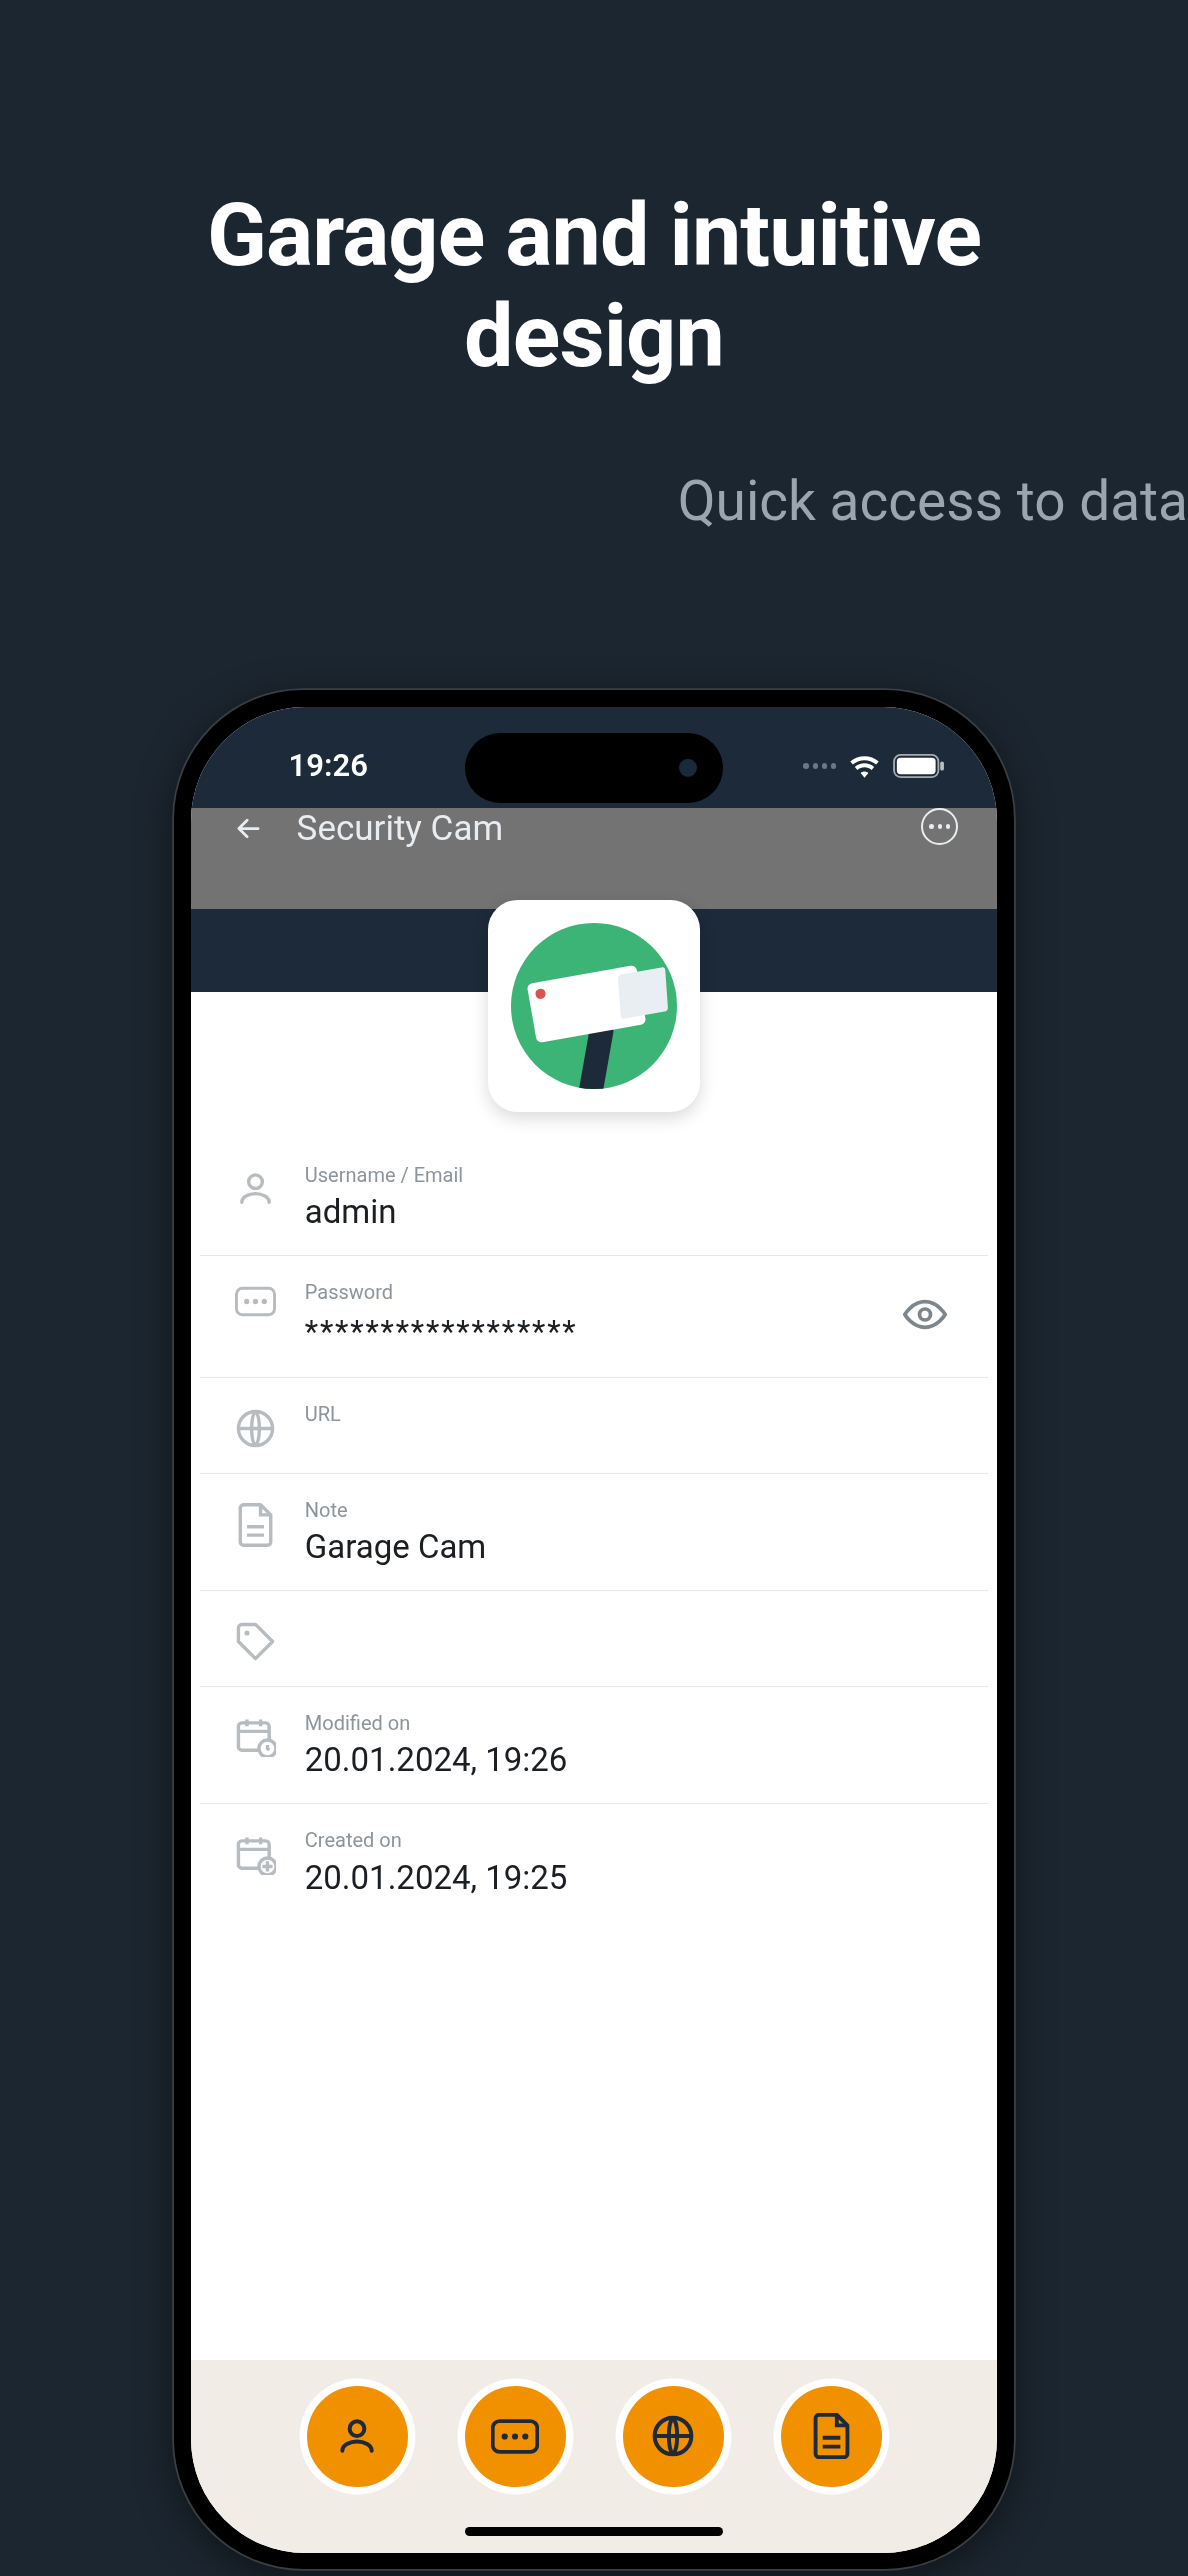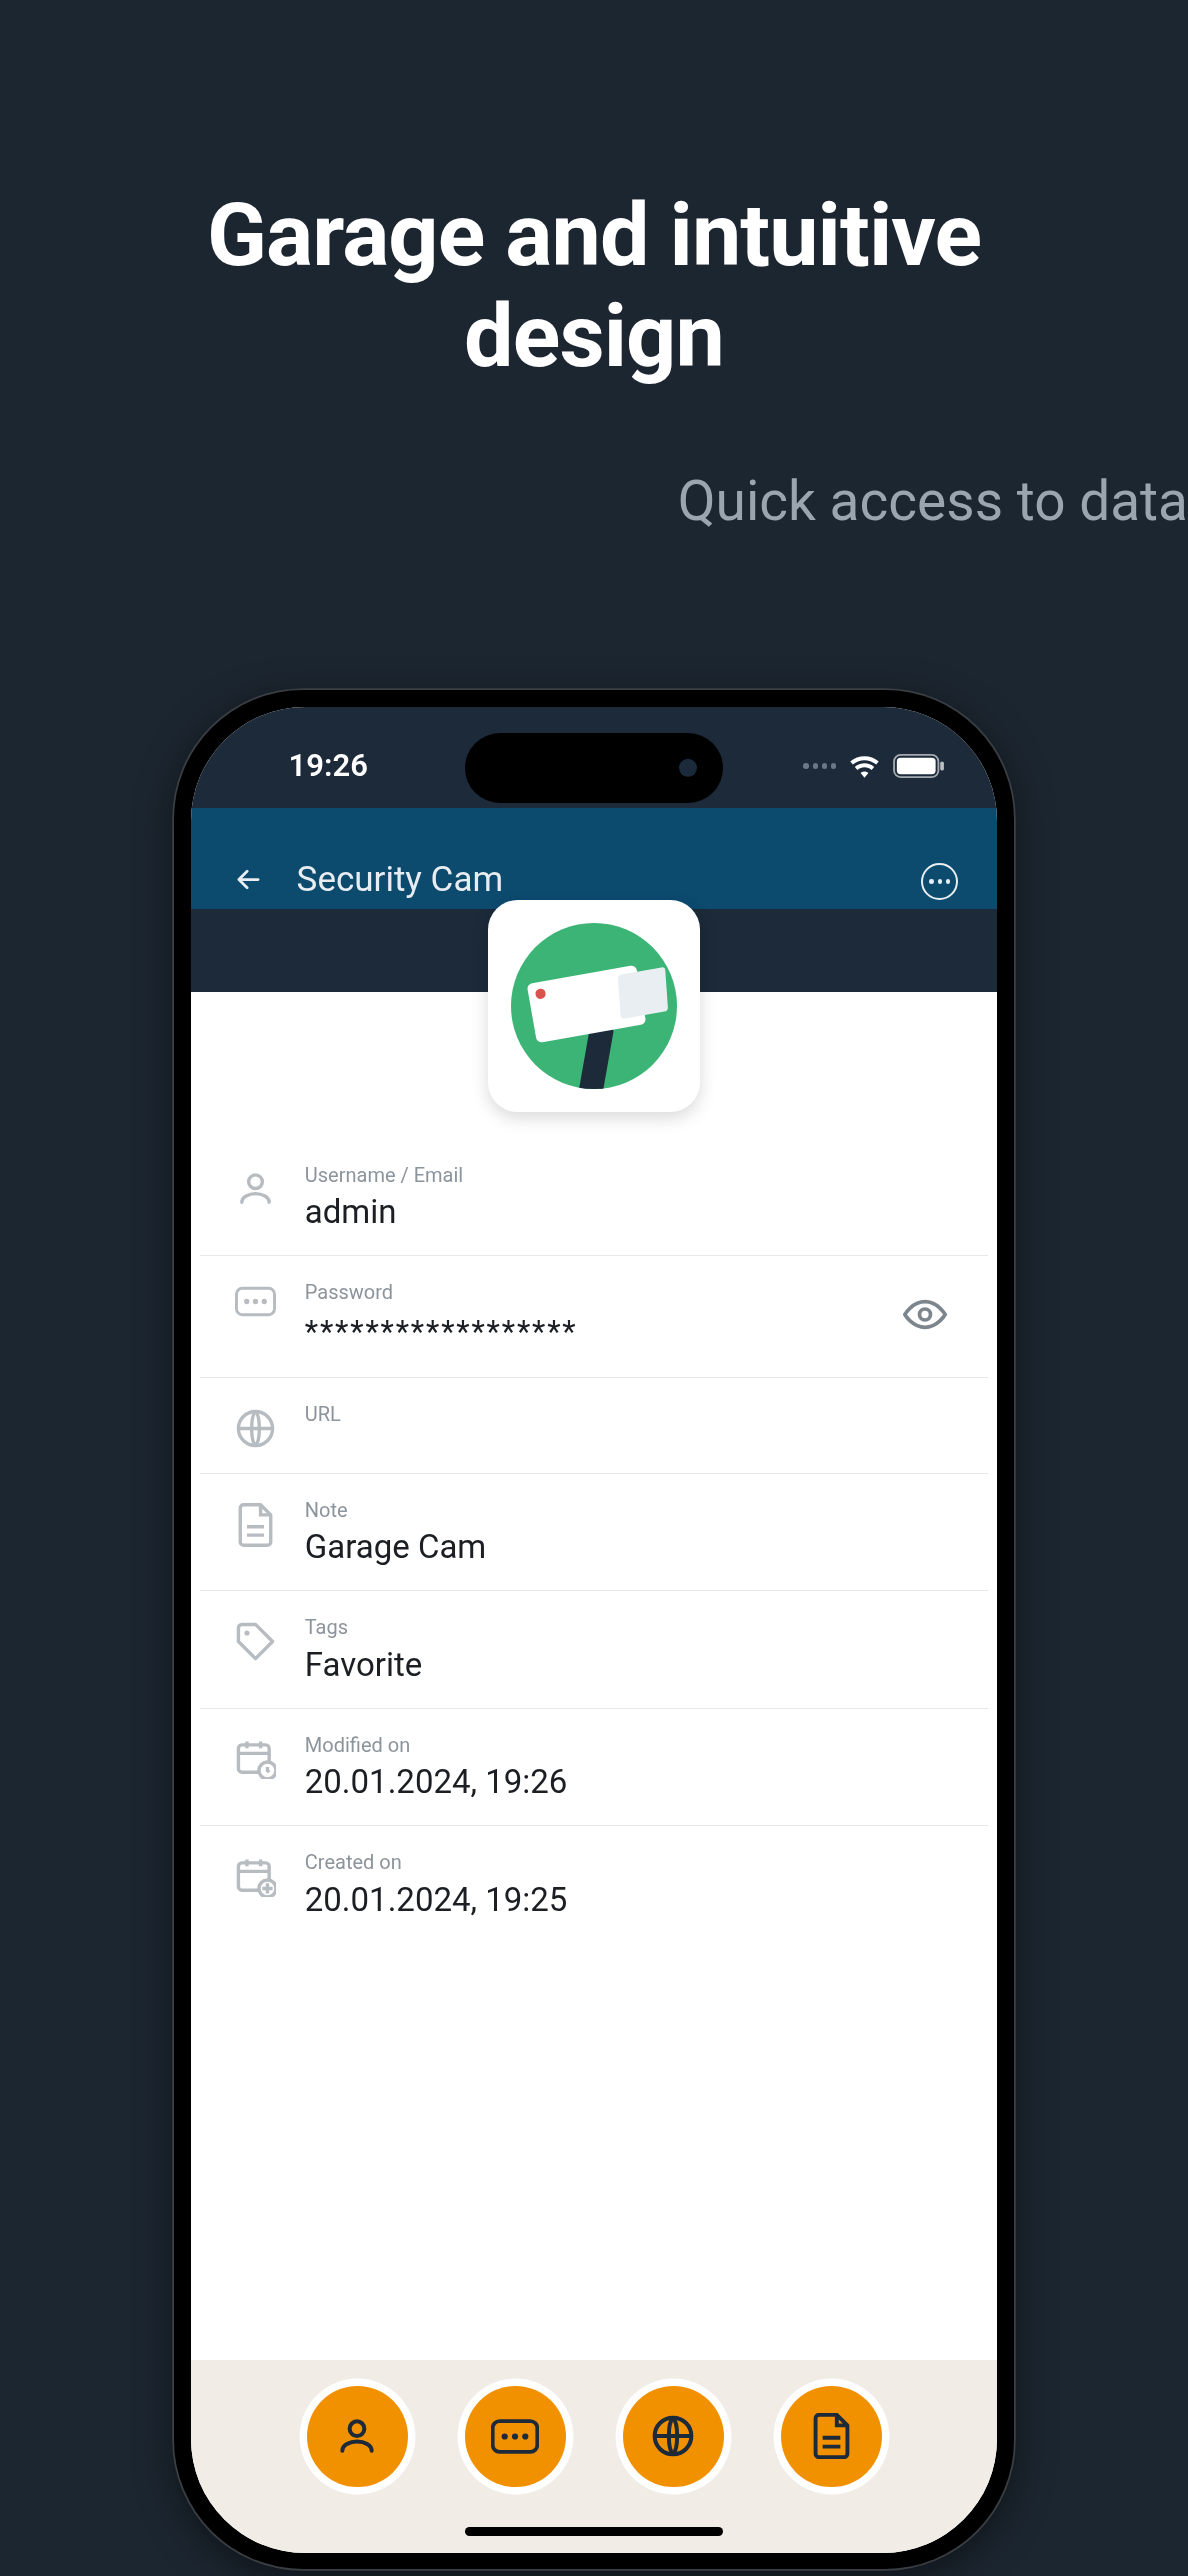--- a/index.html
+++ b/index.html
@@ -99,24 +99,24 @@
     display: flex;
     gap: 3.7px;
   }
   .dots span {
     width: 5.5px; height: 5.5px; background: #6b7886; border-radius: 50%;
   }
   .wifi-icon, .battery-icon { display:block; }
 
   
   .app-header {
-    background: #0c4a6e;
+    background: #737373;
     height: 101px;
     display: flex;
-    align-items: flex-end;
+    align-items: flex-start;
     padding: 0 37px 9.2px 37px;
     color: #fff;
     position: relative;
   }
   .back-arrow {
     width: 41px; height: 41px;
     display:flex;align-items:center;justify-content:center;
     cursor:pointer;
   }
   .header-title {
@@ -386,24 +386,20 @@
         </div>
       </div>
 
       <div class="row">
         <div class="row-icon">
           <svg width="41" height="41" viewBox="0 0 24 24">
               <path fill="none" stroke="#b7bcc1" stroke-width="2" stroke-linejoin="round" d="M12 2l10 10-10 10L2 12V4a2 2 0 012-2h8z"></path>
               <circle cx="7" cy="7" r="1.5" fill="#b7bcc1"></circle>
             </svg>
         </div>
-        <div class="row-body">
-          <div class="row-label">Tags</div>
-          <div class="row-value">Favorite</div>
-        </div>
       </div>
 
       <div class="row">
         <div class="row-icon">
           <svg width="41" height="41" viewBox="0 0 24 24">
               <rect x="2" y="4" width="18" height="16" rx="2" fill="none" stroke="#b7bcc1" stroke-width="2"></rect>
               <path stroke="#b7bcc1" stroke-width="2" d="M2 9h18M7 2v4M15 2v4"></path>
               <circle cx="19" cy="19" r="5" fill="#fff" stroke="#b7bcc1" stroke-width="2"></circle>
               <path stroke="#b7bcc1" stroke-width="2" d="M19 17v2l1 1"></path>
             </svg>

